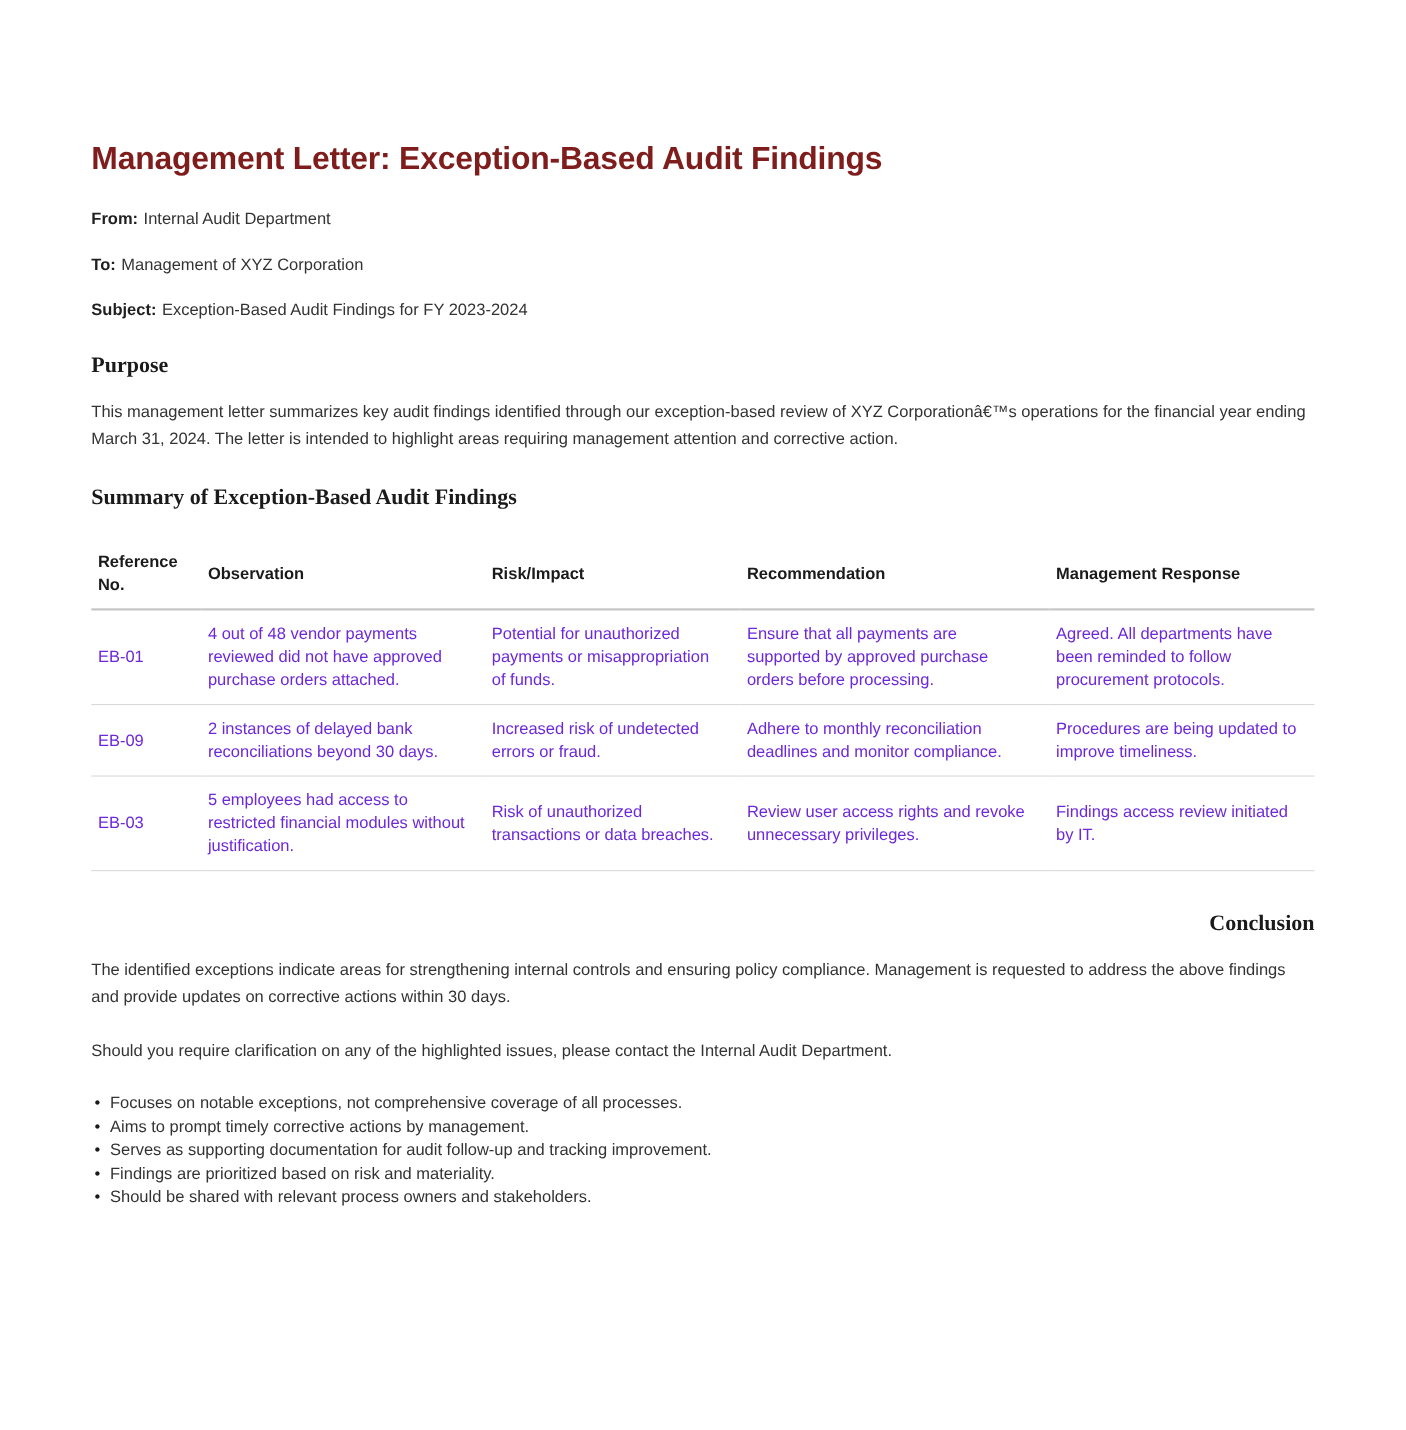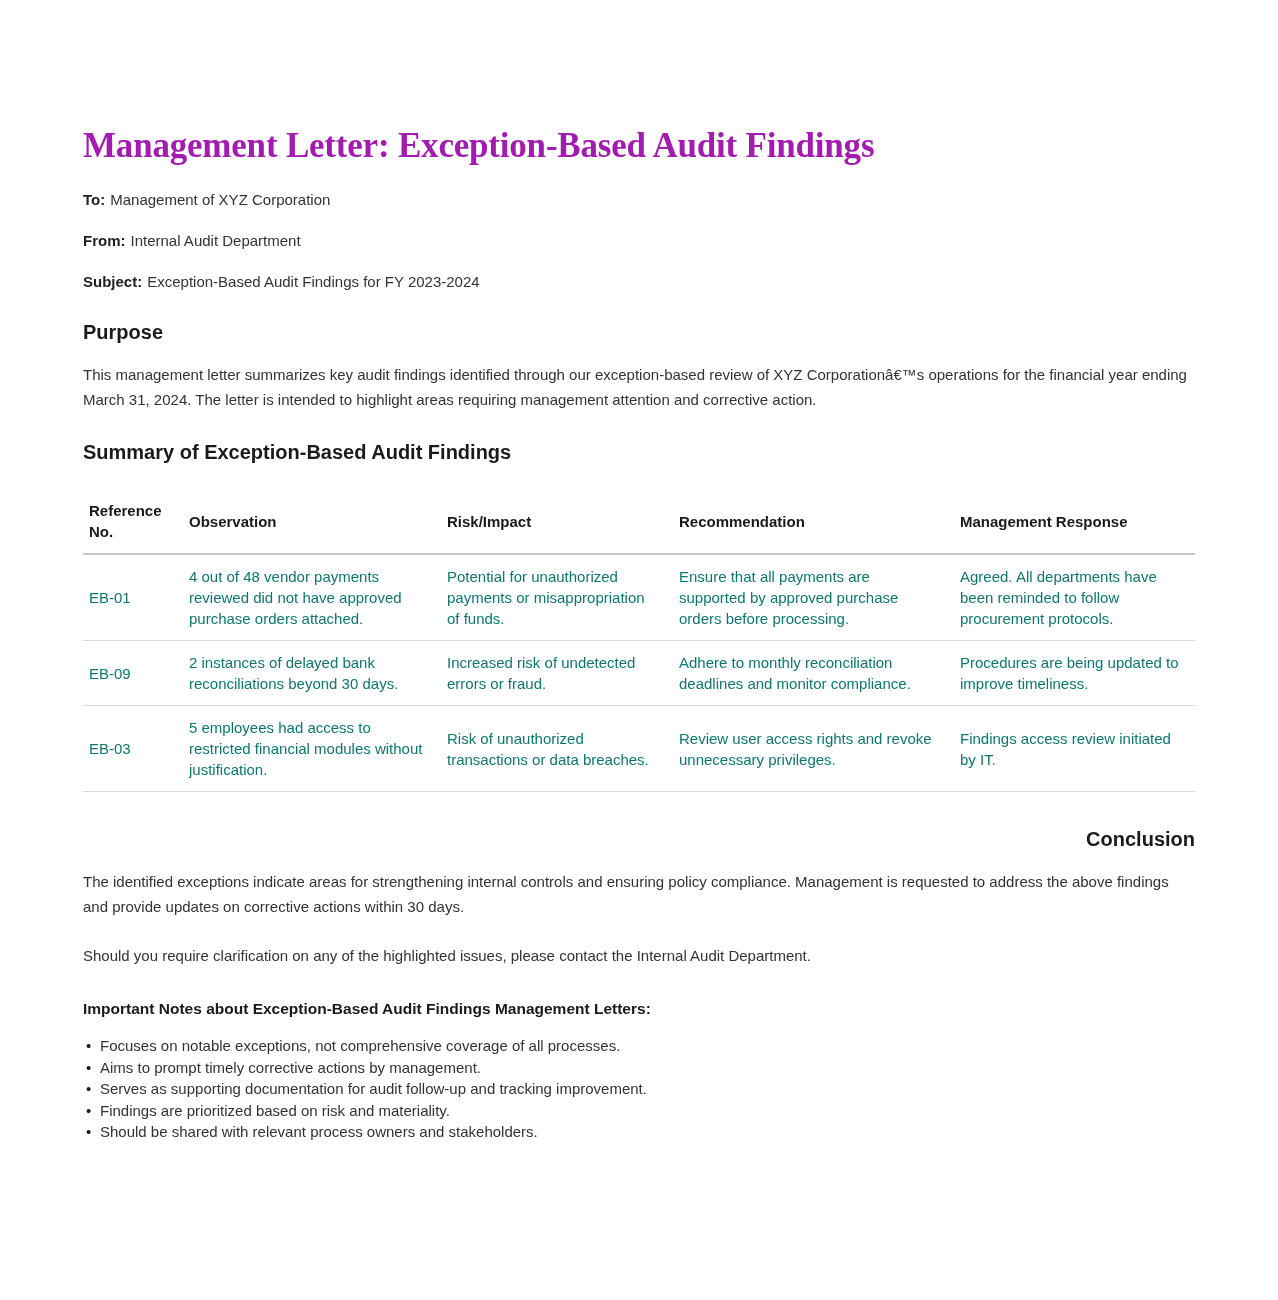--- a/index.html
+++ b/index.html
@@ -10,44 +10,44 @@
     font-size: 15px;
     width: 1278px;
   }
   .page {
     width: 1112px;
     margin: 0 auto;
     padding-top: 128px;
     padding-bottom: 120px;
   }
   h1.doc-title {
-    font-size: 35px;
+    font-size: 29px;
     line-height: 35px;
     font-weight: 700;
-    color: #a21caf;
+    color: #7f1d1d;
     letter-spacing: -0.2px;
     margin: 0 0 26px 0;
-    font-family: Liberation Serif, serif;
   }
   .meta-line {
     line-height: 21px;
     margin: 0 0 20px 0;
     color: #333333;
   }
   .meta-line strong {
     color: #1f1f1f;
     font-weight: 700;
     margin-right: 5px;
   }
   h2.section-heading {
     font-size: 20px;
     line-height: 26px;
     font-weight: 700;
     color: #1a1a1a;
     margin: 27px 0 17px 0;
+    font-family: Liberation Serif, serif;
   }
   p.body-para {
     line-height: 25px;
     margin: 0 0 24px 0;
     color: #333333;
   }
   table.findings-table {
     width: 100%;
     border-collapse: collapse;
     table-layout: fixed;
@@ -58,21 +58,21 @@
     color: #1a1a1a;
     text-align: left;
     vertical-align: middle;
     line-height: 21px;
     padding: 11px 16px 11px 6px;
     border-bottom: 2px solid #c6c6c6;
   }
   table.findings-table td {
     vertical-align: middle;
     line-height: 21px;
-    color: #0f766e;
+    color: #6d28d9;
     padding: 11px 16px 11px 6px;
     border-bottom: 1px solid #d9d9d9;
   }
   col.c-ref  { width: 100px; }
   col.c-obs  { width: 258px; }
   col.c-risk { width: 232px; }
   col.c-rec  { width: 281px; }
   col.c-resp { width: 241px; }
   h2.conclusion-heading { margin-top: 34px; text-align: right; }
   p.notes-heading {
@@ -102,24 +102,24 @@
   }
 </style>
 </head>
 <body>
 
 <div class="page">
 
   <h1 class="doc-title">Management Letter: Exception-Based Audit Findings</h1>
 
   <p class="meta-line">
-    <strong>To:</strong><span>Management of XYZ Corporation</span>
+    <strong>From:</strong><span>Internal Audit Department</span>
   </p>
   <p class="meta-line">
-    <strong>From:</strong><span>Internal Audit Department</span>
+    <strong>To:</strong><span>Management of XYZ Corporation</span>
   </p>
   <p class="meta-line">
     <strong>Subject:</strong><span>Exception-Based Audit Findings for FY 2023-2024</span>
   </p>
 
   <h2 class="section-heading">Purpose</h2>
   <p class="body-para">This management letter summarizes key audit findings identified through our exception-based review of XYZ Corporationâ€™s operations for the financial year ending March 31, 2024. The letter is intended to highlight areas requiring management attention and corrective action.</p>
 
   <h2 class="section-heading">Summary of Exception-Based Audit Findings</h2>
 
@@ -162,21 +162,20 @@
         <td>Review user access rights and revoke unnecessary privileges.</td>
         <td>Findings access review initiated by IT.</td>
       </tr>
     </tbody>
   </table>
 
   <h2 class="section-heading conclusion-heading">Conclusion</h2>
   <p class="body-para">The identified exceptions indicate areas for strengthening internal controls and ensuring policy compliance. Management is requested to address the above findings and provide updates on corrective actions within 30 days.</p>
   <p class="body-para">Should you require clarification on any of the highlighted issues, please contact the Internal Audit Department.</p>
 
-  <p class="notes-heading">Important Notes about Exception-Based Audit Findings Management Letters:</p>
   <ul class="notes-list">
     <li>Focuses on notable exceptions, not comprehensive coverage of all processes.</li>
     <li>Aims to prompt timely corrective actions by management.</li>
     <li>Serves as supporting documentation for audit follow-up and tracking improvement.</li>
     <li>Findings are prioritized based on risk and materiality.</li>
     <li>Should be shared with relevant process owners and stakeholders.</li>
   </ul>
 
 </div>
 

